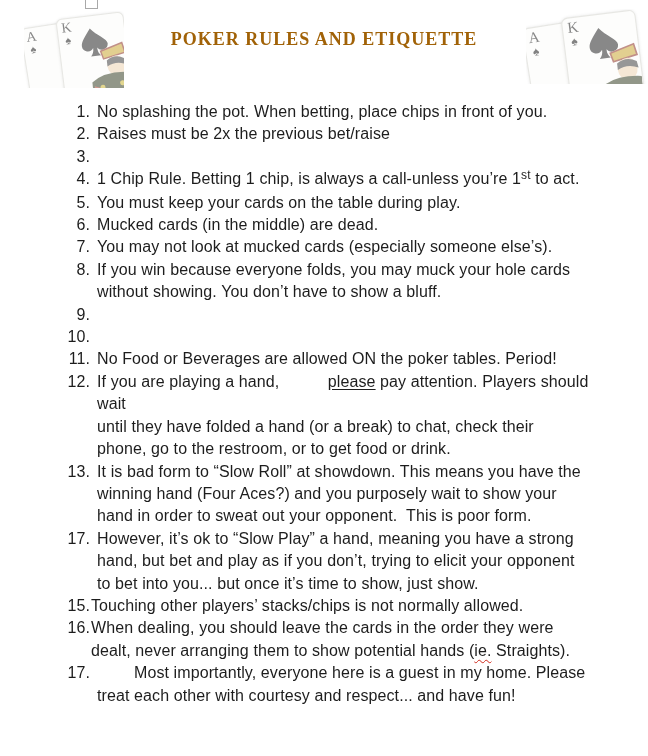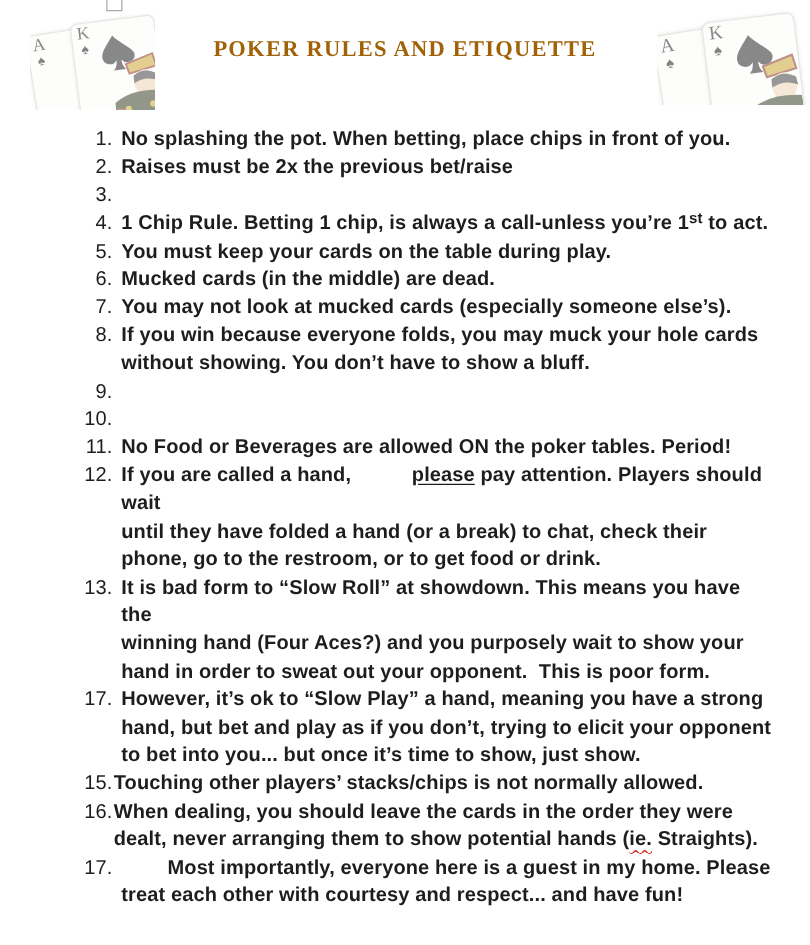--- a/index.html
+++ b/index.html
@@ -58,21 +58,21 @@
 
   
   .rules {
     position:absolute; left:58px; top:101px; width:562px;
     font-size:16px; line-height:22.4px;
     color:#1d1d1d;
     letter-spacing:0.1px;
   }
   .rule { display:flex; align-items:flex-start; }
   .rule .num { flex:0 0 32px; text-align:right; white-space:pre; }
-  .rule .txt { margin-left:7px; white-space:pre-wrap;font-weight:bold; }
+  .rule .txt { margin-left:7px; white-space:pre-wrap; }
   .rule.tight .txt { margin-left:1px; }
   .rule.indent17 .txt { text-indent:37px; }
 
   .seg-sup { font-size:12px; position:relative; top:-5px; }
   .seg-underline { text-decoration:underline; text-underline-offset:2px;margin-left:44px; }
   .seg-squiggle {
     text-decoration:underline;
     text-decoration-style:wavy;
     text-decoration-color:#cf2a1b;
     text-decoration-thickness:1px;
@@ -196,21 +196,21 @@
     <span class="num">10.</span>
   </div>
 
   <div class="rule">
     <span class="num">11.</span>
     <span class="txt">No Food or Beverages are allowed ON the poker tables. Period!</span>
   </div>
 
   <div class="rule">
     <span class="num">12.</span>
-    <span class="txt"><span>If you are called a hand, </span><span class="seg-underline">please</span><span> pay attention. Players should wait
+    <span class="txt"><span>If you are playing a hand, </span><span class="seg-underline">please</span><span> pay attention. Players should wait
 until they have folded a hand (or a break) to chat, check their
 phone, go to the restroom, or to get food or drink.</span></span>
   </div>
 
   <div class="rule">
     <span class="num">13.</span>
     <span class="txt">It is bad form to “Slow Roll” at showdown. This means you have the
 winning hand (Four Aces?) and you purposely wait to show your
 hand in order to sweat out your opponent.  This is poor form.</span>
   </div>

